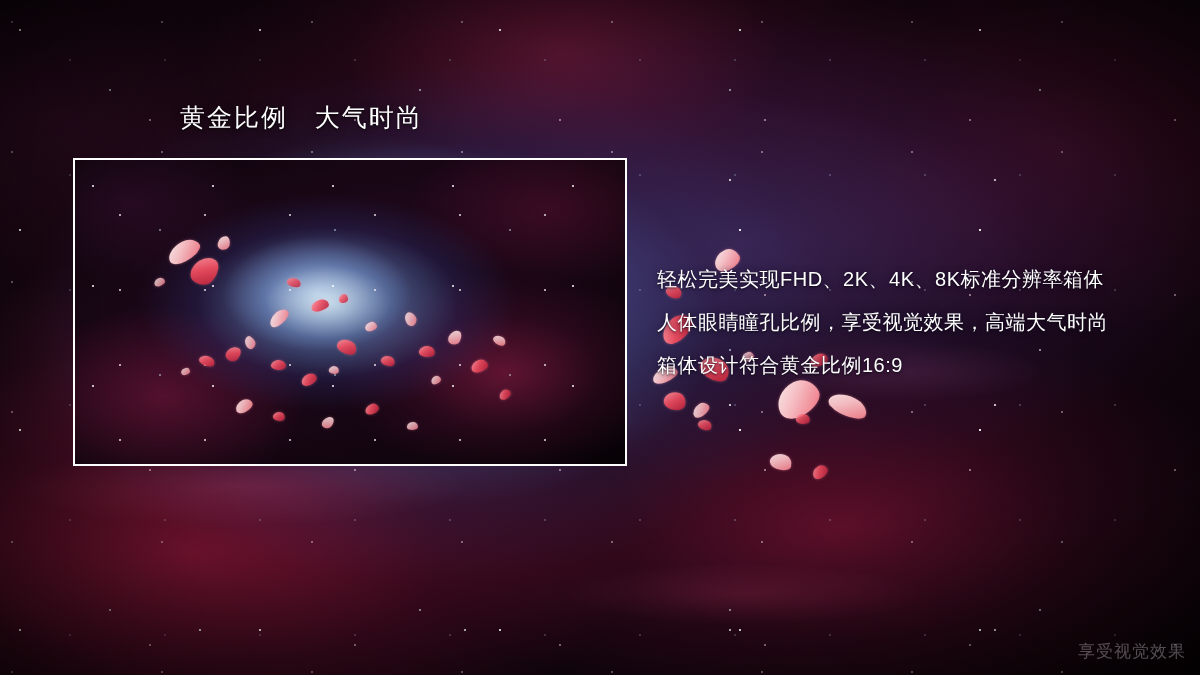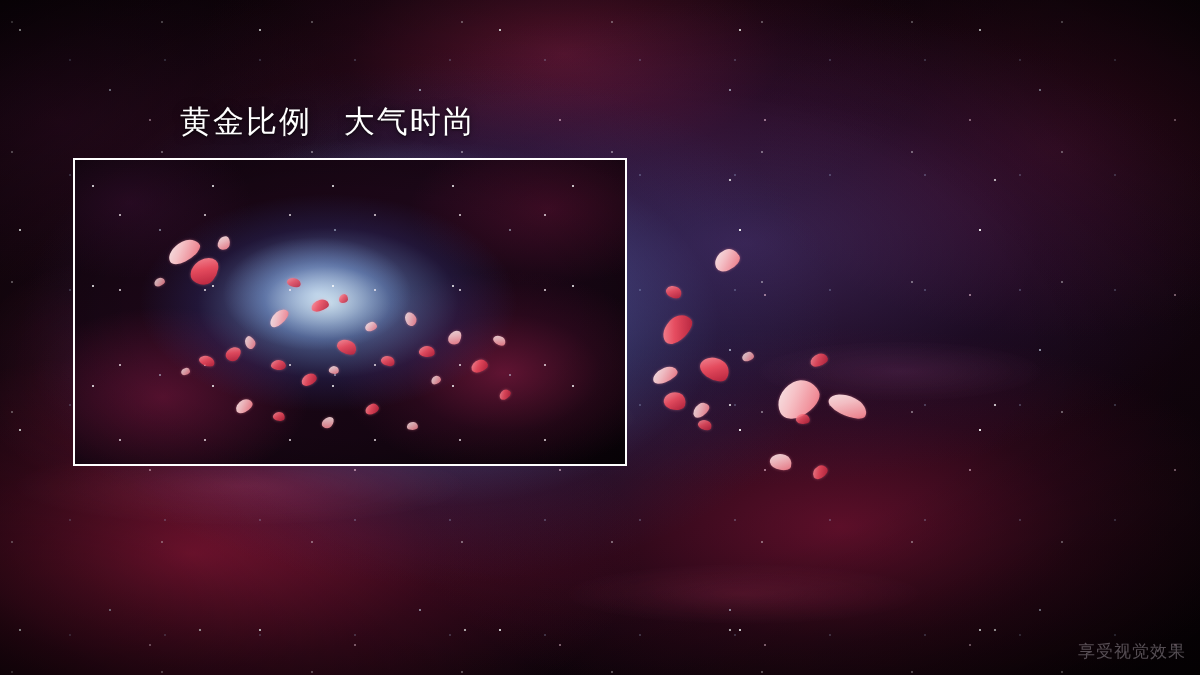--- a/index.html
+++ b/index.html
@@ -121,21 +121,21 @@
   }
   .petal.deep {
     background: linear-gradient(130deg, #ff9aa4 0%, #ef4e60 45%, #b51e38 100%);
   }
 
   
   #slide-title {
     position: absolute;
     left: 180px;
     top: 101px;
-    font-size: 31px;
+    font-size: 25px;
     letter-spacing: 2px;
     color: #ffffff;
     white-space: pre;
     text-shadow: 0 0 8px rgba(0,0,0,0.55), 0 1px 2px rgba(0,0,0,0.6);
   }
   #body-copy {
     position: absolute;
     left: 657px;
     top: 258px;
     width: 510px;
@@ -218,16 +218,21 @@
       <div class="petal pale" style="left: 828px; top: 396px; width: 40px; height: 20px; opacity: 0.94; transform: rotate(26deg);"></div>
       <div class="petal deep" style="left: 810px; top: 354px; width: 18px; height: 12px; opacity: 0.88; transform: rotate(-16deg);"></div>
       <div class="petal pale" style="left: 770px; top: 454px; width: 22px; height: 16px; opacity: 0.9; transform: rotate(20deg);"></div>
       <div class="petal deep" style="left: 812px; top: 466px; width: 16px; height: 12px; opacity: 0.88; transform: rotate(-30deg);"></div>
       <div class="petal deep" style="left: 796px; top: 414px; width: 14px; height: 10px; opacity: 0.85; transform: rotate(10deg);"></div>
       <div class="petal pale" style="left: 742px; top: 352px; width: 12px; height: 9px; opacity: 0.82; transform: rotate(-12deg);"></div>
     </div>
 
   <div id="slide-title">黄金比例   大气时尚</div>
 
+  <div id="body-copy">
+    <div class="body-line">轻松完美实现FHD、2K、4K、8K标准分辨率箱体</div>
+    <div class="body-line">人体眼睛瞳孔比例，享受视觉效果，高端大气时尚</div>
+    <div class="body-line">箱体设计符合黄金比例16:9</div>
+  </div>
 
   <div id="watermark">享受视觉效果</div>
 
 </div>
 
 </body></html>

